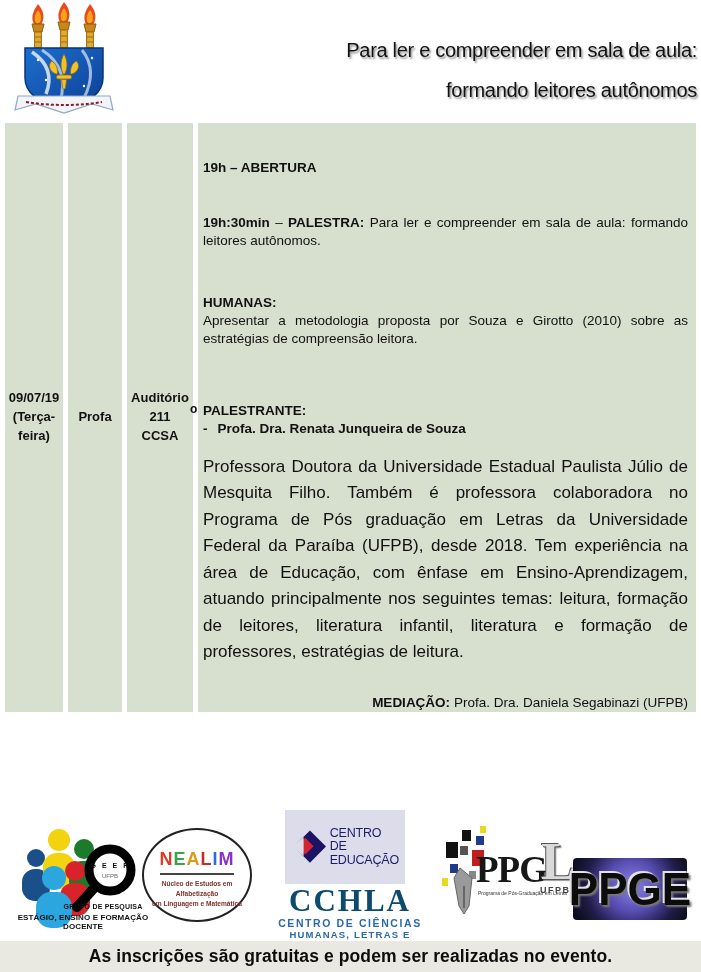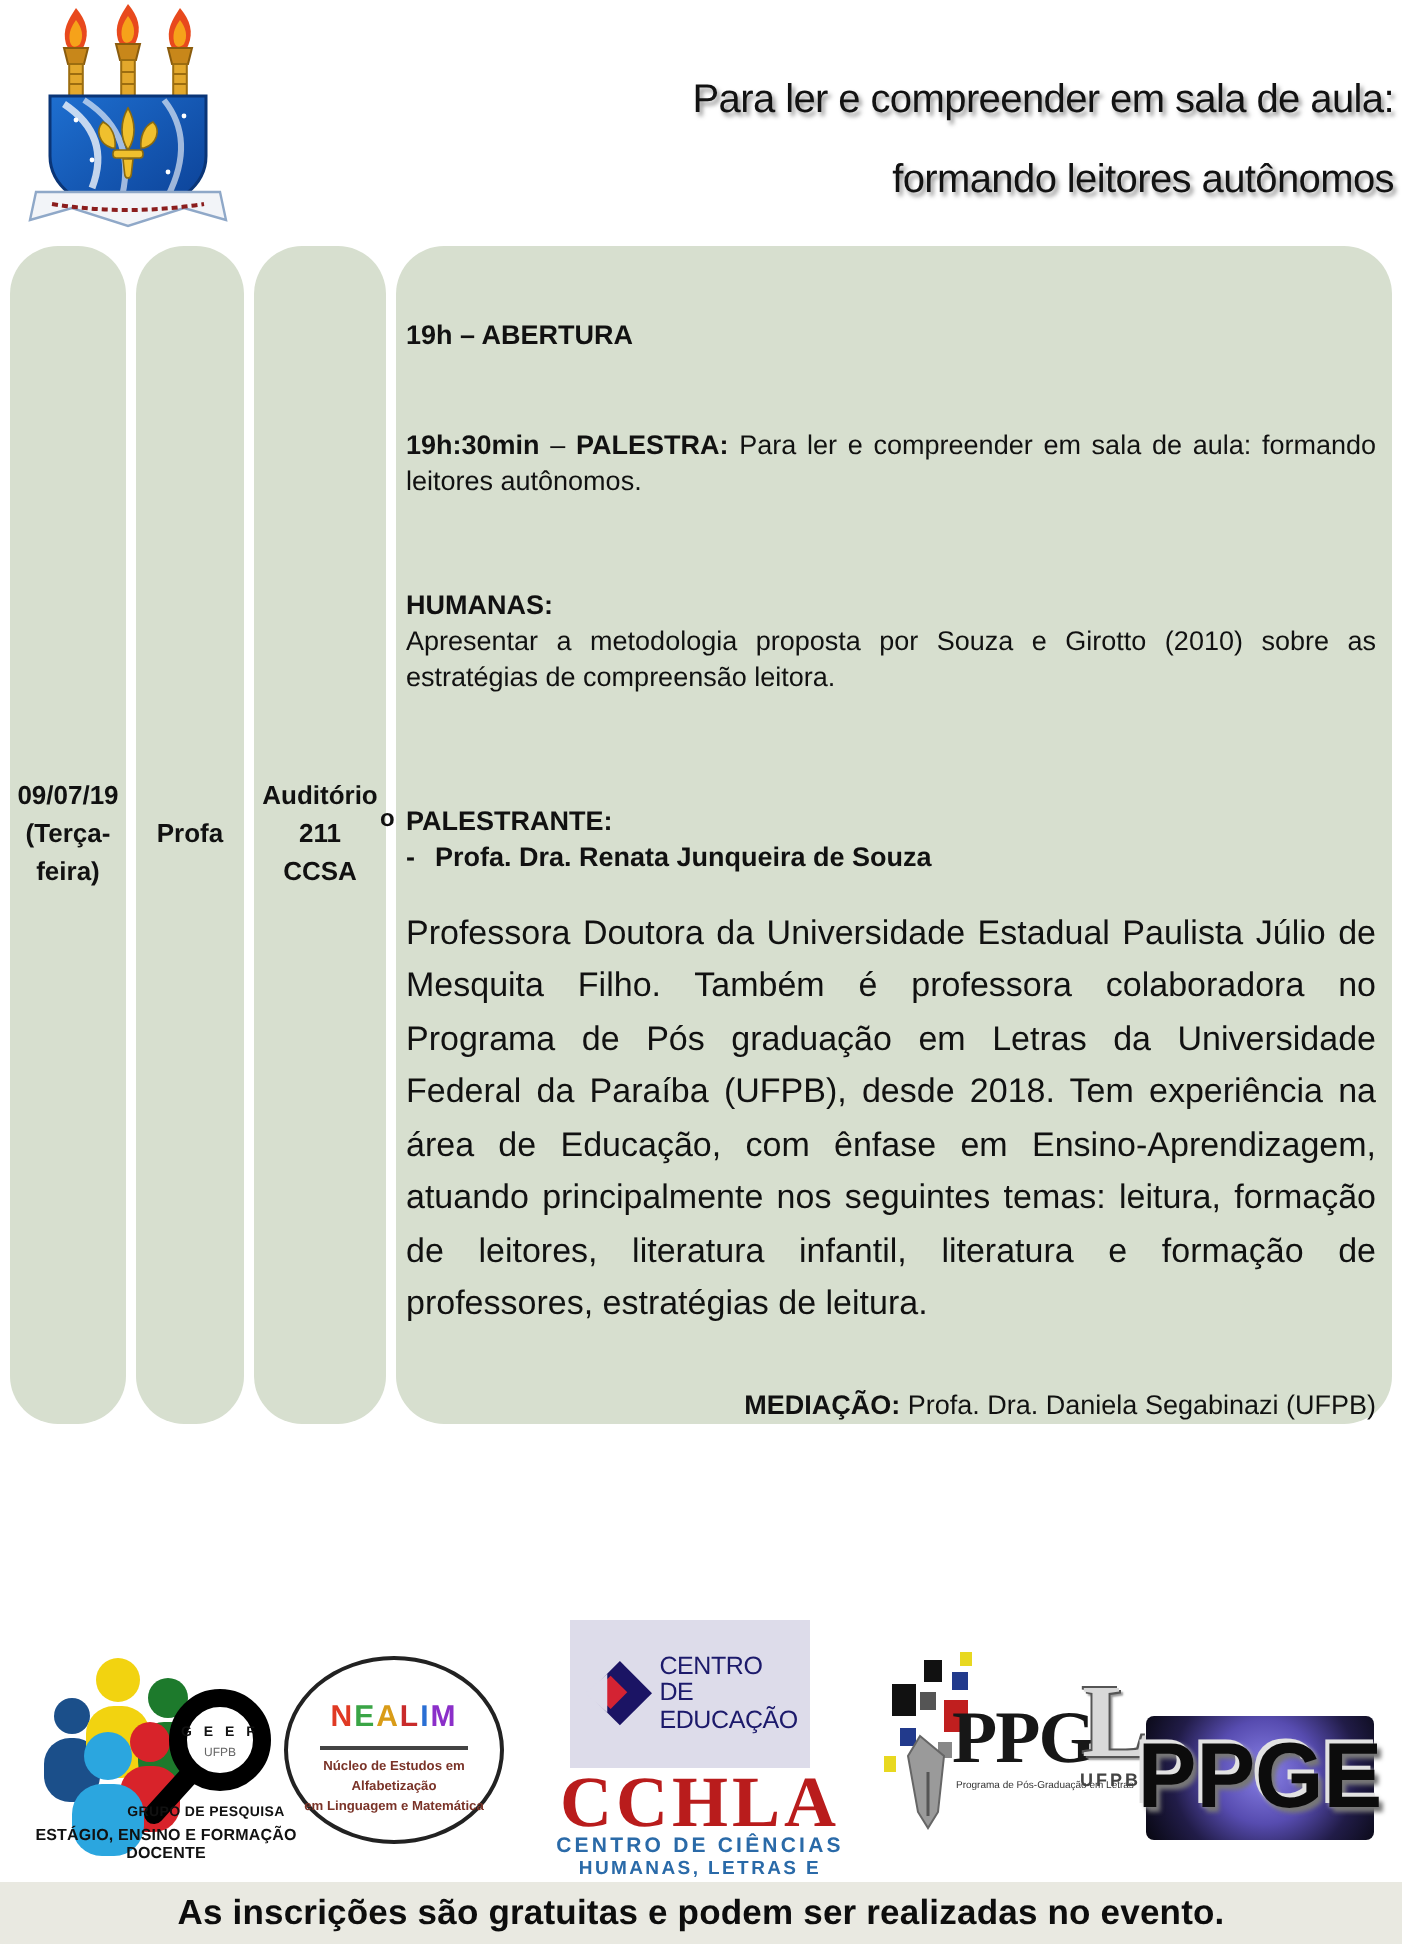--- a/index.html
+++ b/index.html
@@ -20,21 +20,21 @@
 
   
   table.schedule{
     position:absolute; left:0; top:117px; width:701px;
     border-collapse:separate; border-spacing:5px 6px; table-layout:fixed;
   }
   table.schedule th, table.schedule td{ background:#d7dfcf; }
   col.c-data{ width:58px; } col.c-turno{ width:54px; }
   col.c-local{ width:66px; } col.c-prog{ width:498px; }
   th{ height:53px; font-size:13px; font-weight:bold; letter-spacing:.3px; text-align:center; vertical-align:middle; }
-  td{ height:589px; vertical-align:middle;border-radius:24px; }
+  td{ height:589px; vertical-align:middle; }
   td.small-col{ text-align:center; font-weight:bold; font-size:13px; line-height:1.45; }
   td.prog{ vertical-align:top; padding:36px 8px 0 5px; font-size:13.5px; line-height:1.33; }
 
   .prog p{ margin:0; }
   .b{ font-weight:bold; }
   .just{ text-align:justify; }
   .m-palestra{ margin-top:37px !important; }
   .m-objetivo{ margin-top:44px !important; }
   .palestrante-wrap{ position:relative; margin-top:54px; }
   .bullet-o{ position:absolute; left:-13px; top:0; font-size:12px; font-weight:bold; }
@@ -47,37 +47,37 @@
 
   .geef{ position:absolute; left:14px; top:20px; width:132px; height:112px; }
   .geef svg{ position:absolute; left:0; top:0; }
   .geef-cap1{ position:absolute; left:42px; right:-4px; top:83px; font-size:7px; font-weight:bold; text-align:center; letter-spacing:.2px;}
   .geef-cap2{ position:absolute; left:-6px; right:-12px; top:93px; font-size:8px; font-weight:bold; text-align:center; letter-spacing:.1px;}
 
   .nealim{
     position:absolute; left:142px; top:28px; width:110px; height:94px;
     border:2px solid #222; border-radius:50%; background:#fff; text-align:center;
   }
-  .nealim-letters{ margin-top:18px; font-size:15px; font-weight:bold; letter-spacing:1px; line-height:22px;}
+  .nealim-letters{ margin-top:18px; font-size:18px; font-weight:bold; letter-spacing:1px; line-height:22px;}
   .nealim-letters span:nth-child(1){ color:#e03a24; }
   .nealim-letters span:nth-child(2){ color:#3aa546; }
   .nealim-letters span:nth-child(3){ color:#d99c18; }
   .nealim-letters span:nth-child(4){ color:#c92b2b; }
   .nealim-letters span:nth-child(5){ color:#2a6fd4; }
   .nealim-letters span:nth-child(6){ color:#8b2fc9; }
   .nealim-rule{ width:74px; height:2px; background:#444; margin:3px auto 4px auto; }
   .nealim-cap{ font-size:6.6px; font-weight:bold; color:#7a3328; line-height:1.5; }
 
   .ce-box{
     position:absolute; left:285px; top:10px; width:120px; height:74px;
     background:#dddcea; display:flex; align-items:center; padding-left:6px;
   }
   .ce-text{ font-size:12.5px; font-weight:normal; color:#1c1a6b; line-height:1.05; letter-spacing:-0.2px; }
   .cchla{ position:absolute; left:276px; top:86px; width:148px; text-align:center; }
-  .cchla-acronym{ font-family:"Liberation Serif", serif; font-weight:bold; font-size:36px; line-height:30px; color:#b91c1c; letter-spacing:2px; }
+  .cchla-acronym{ font-family:"Liberation Serif", serif; font-weight:bold; font-size:31px; line-height:30px; color:#0c4a6e; letter-spacing:2px; }
   .cchla-l1{ font-size:10.5px; font-weight:bold; color:#2a6aa8; letter-spacing:1.6px; margin-top:1px;}
   .cchla-l2{ font-size:9.5px; font-weight:bold; color:#2a6aa8; letter-spacing:1.2px; }
   .cchla-bar{ margin:1px auto 0 auto; width:146px; background:#2a6aa8; color:#fff; font-size:6.8px; font-weight:bold; letter-spacing:.6px; padding:1px 0; }
 
   .ppgl{ position:absolute; left:436px; top:24px; width:136px; height:94px; }
   .ppgl svg{ position:absolute; left:0; top:0; }
   .ppgl-text{ position:absolute; left:40px; top:24px; font-family:"Liberation Serif", serif; font-weight:bold; font-size:37px; color:#171717; letter-spacing:-1px;}
   .ppgl-L{ position:absolute; left:105px; top:8px; font-family:"Liberation Serif", serif; font-weight:bold; font-size:52px; color:#d9d9d9; text-shadow:-1px -1px 0 #555, 1px 1px 0 #555, 2px 2px 1px #999; }
   .ppgl-sub{ position:absolute; left:42px; top:66px; font-size:5px; color:#333; white-space:nowrap; }
   .ppgl-ufpb{ position:absolute; left:104px; top:61px; font-size:9px; color:#444; letter-spacing:1.5px; font-weight:bold;}

